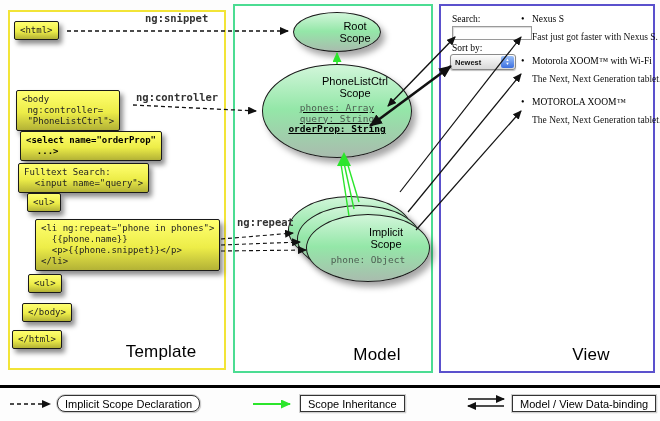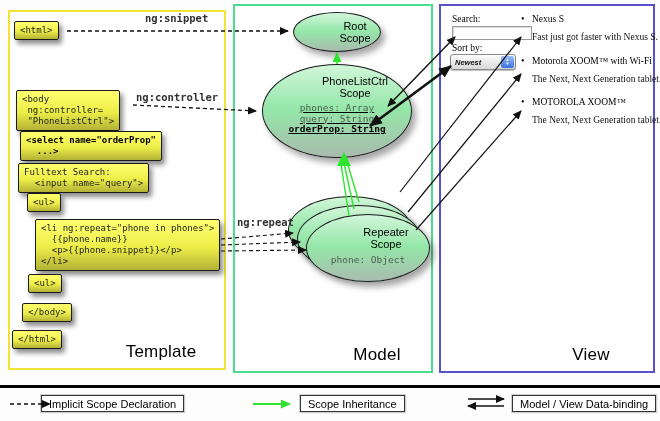--- a/index.html
+++ b/index.html
@@ -30,21 +30,21 @@
   .nglabel{position:absolute;font-family:"DejaVu Sans Mono",monospace;font-size:10.5px;
            font-weight:bold;color:#333;z-index:6;}
   
   .vlabel{position:absolute;font-family:"Liberation Serif",serif;font-size:9.5px;color:#000;}
   .vinput{position:absolute;width:74px;height:12px;border:1px solid #9a9a9a;background:#fff;
           font-size:9px;padding:0 2px;box-shadow:inset 1px 1px 1px rgba(0,0,0,.15);}
   .dropdown{position:absolute;width:64px;height:14px;border:1px solid #8a8a8a;border-radius:3px;
             background:linear-gradient(180deg,#fdfdfd,#d8d8d8);display:flex;align-items:center;
             box-shadow:0 1px 1px rgba(0,0,0,.25);}
   .dd-text{flex:1;font-family:"Liberation Sans",sans-serif;font-size:7.5px;font-weight:bold;
-           color:#111;padding-left:4px;font-style:italic;}
+           color:#111;padding-left:4px;}
   .dd-btn{width:13px;height:12px;margin-right:1px;border-radius:2px;
           background:linear-gradient(180deg,#9cc1f9,#3b6fe0);display:flex;flex-direction:column;
           align-items:center;justify-content:center;color:#fff;font-size:4px;line-height:4px;}
   .vitem{position:absolute;font-family:"Liberation Serif",serif;font-size:9.5px;color:#000;}
   .vitem .title{white-space:nowrap;}
   .vitem .bullet{position:absolute;left:-11px;top:-1px;font-size:10px;}
   .vitem .desc{margin-top:8px;white-space:nowrap;color:#111;}
   
   .separator{position:absolute;left:0;top:385px;width:660px;height:3px;background:#000;}
   .legend-box{position:absolute;top:395px;height:17px;box-sizing:border-box;border:1px solid #333;
@@ -88,21 +88,21 @@
       <div class="ell-content" style="top:38px;text-decoration:underline;">
         <div class="scope-prop">phones: Array</div>
         <div class="scope-prop">query: String</div>
         <div class="scope-prop bold">orderProp: String</div>
       </div>
     </div>
     <div>
       <div class="ellipse" style="left:53px;top:190px;width:124px;height:68px;"></div>
       <div class="ellipse" style="left:62px;top:199px;width:124px;height:68px;"></div>
       <div class="ellipse" style="left:71px;top:208px;width:124px;height:68px;">
-        <div class="ell-content scope-title" style="top:11px;">Repeater
+        <div class="ell-content scope-title" style="top:11px;">Implicit
 Scope</div>
         <div class="ell-content scope-prop" style="top:40px;">phone: Object</div>
       </div>
     </div>
     <div class="col-label">Model</div>
   </div>
 
   <div class="col col-view">
     <div class="vlabel" style="left:11px;top:8px;">Search:</div>
     <input class="vinput" style="left: 11px; top: 20px;" value="">
@@ -172,17 +172,17 @@
 
     <line x1="10" y1="404" x2="50" y2="404" stroke="#111" stroke-width="1.4" stroke-dasharray="4 3" marker-end="url(#mb)"></line>
     <line x1="253" y1="404" x2="290" y2="404" stroke="#2ce52c" stroke-width="2.2" marker-end="url(#mg)"></line>
     <g>
       <line x1="468" y1="399" x2="504" y2="399" stroke="#111" stroke-width="1.6" marker-end="url(#mb)"></line>
       <line x1="504" y1="406" x2="468" y2="406" stroke="#111" stroke-width="1.6" marker-end="url(#mb)"></line>
     </g>
   </svg>
 
   <div class="separator"></div>
-  <div class="legend-box" style="left:41px;">Implicit Scope Declaration</div>
+  <div class="legend-box" style="left:57px;border-radius:8px;">Implicit Scope Declaration</div>
   <div class="legend-box" style="left:300px;">Scope Inheritance</div>
   <div class="legend-box" style="left:512px;">Model / View Data-binding</div>
 
 </div>
 
 </body></html>

